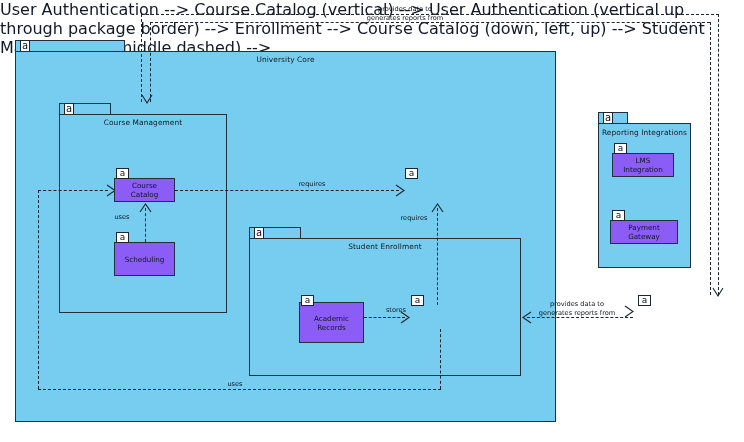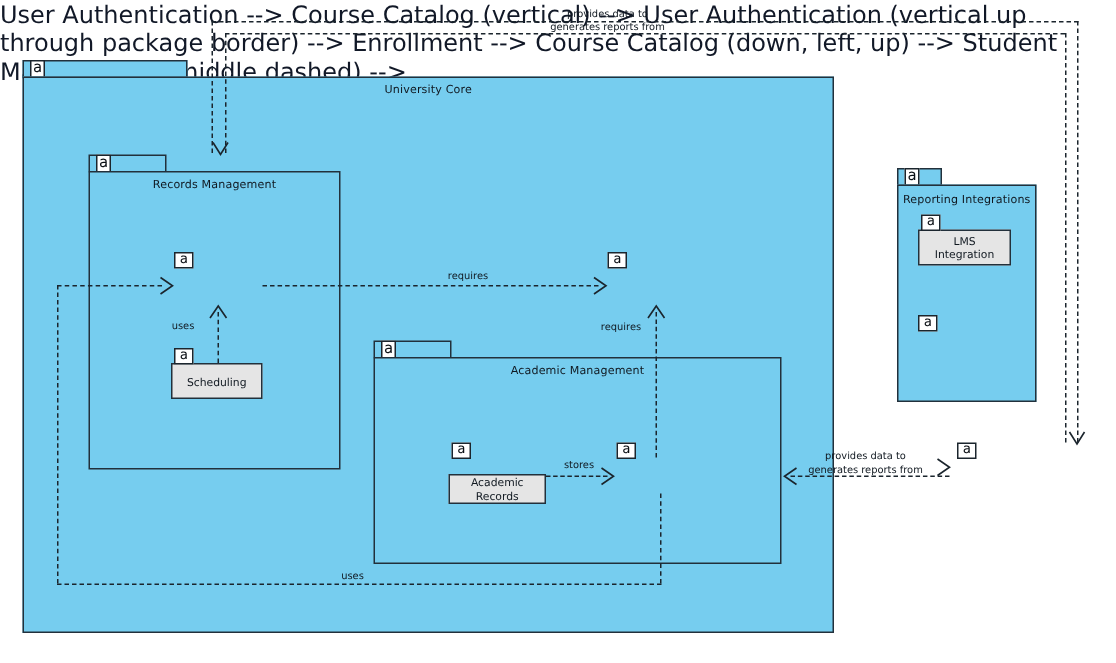--- a/index.html
+++ b/index.html
@@ -17,21 +17,21 @@
            background:#ffffff;border:1.2px solid #1b252d;
            padding:0px 1px;display:inline-block;}
   .pkg-body{position:absolute;box-sizing:border-box;
            background:#76CDEF;border:1.3px solid #22303b;}
   .pkg-title{position:absolute;left:0;right:0;text-align:center;
            font-size:7.4px;letter-spacing:.1px;color:#101820;
            white-space:nowrap;}
 
   
   .comp{position:absolute;box-sizing:border-box;
-        background:#e5e5e5;border:1.3px solid #22303b;
+        background:#8b5cf6;border:1.3px solid #22303b;
         display:flex;align-items:center;justify-content:center;
         text-align:center;font-size:7.2px;line-height:9px;color:#101820;
         padding:0 20px;}
   .comp-tab{position:absolute;box-sizing:border-box;
         background:#ffffff;border:1.2px solid #1b252d;
         width:13px;height:11px;display:flex;align-items:center;
         justify-content:center;
         font-family:"DejaVu Sans Mono","Liberation Mono",monospace;
         font-size:9px;line-height:9px;color:#0b1015;z-index:6;}
 
@@ -85,30 +85,30 @@
     <div class="pkg-body" style="left:15px;top:51px;width:541px;height:371px;"></div>
     <div class="pkg-title" style="left:15px;top:55px;width:541px;">University Core</div>
   </div>
 
   
   <div class="pkg">
     <div class="pkg-tab" style="left:59px;top:103px;width:52px;height:12px;">
       <span class="glyph">a</span>
     </div>
     <div class="pkg-body" style="left:59px;top:114px;width:168px;height:199px;"></div>
-    <div class="pkg-title" style="left:59px;top:118px;width:168px;">Records Management</div>
+    <div class="pkg-title" style="left:59px;top:118px;width:168px;">Course Management</div>
   </div>
 
   
   <div class="pkg">
     <div class="pkg-tab" style="left:249px;top:227px;width:52px;height:12px;">
       <span class="glyph">a</span>
     </div>
     <div class="pkg-body" style="left:249px;top:238px;width:272px;height:138px;"></div>
-    <div class="pkg-title" style="left:249px;top:242px;width:272px;">Academic Management</div>
+    <div class="pkg-title" style="left:249px;top:242px;width:272px;">Student Enrollment</div>
   </div>
 
   
   <div class="pkg">
     <div class="pkg-tab" style="left:598px;top:112px;width:30px;height:12px;">
       <span class="glyph">a</span>
     </div>
     <div class="pkg-body" style="left:598px;top:123px;width:93px;height:145px;"></div>
     <div class="pkg-title" style="left:598px;top:128px;width:93px;">Reporting Integrations</div>
   </div>
@@ -142,21 +142,21 @@
   </div>
   <div class="edge-label" style="left:393px;top:214px;width:42px;">requires</div>
 
    Enrollment --&gt;
   <div class="h-dash" style="left:364px;top:317px;width:41px;"></div>
   <div class="arrow" style="left:400px;top:311px;">
     <svg width="12" height="13" viewBox="0 0 12 13">
       <path d="M1 1 L9 6.5 L1 12" fill="none" stroke="#1b252d" stroke-width="1.1"></path>
     </svg>
   </div>
-  <div class="edge-label" style="left:366px;top:306px;width:40px;">stores</div>
+  <div class="edge-label" style="left:366px;top:306px;width:40px;text-align:right;">stores</div>
 
    Course Catalog (down, left, up) --&gt;
   <div class="v-dash" style="left:440px;top:329px;height:60px;"></div>
   <div class="h-dash" style="left:38px;top:389px;width:403px;"></div>
   <div class="v-dash" style="left:38px;top:190px;height:199px;"></div>
   <div class="arrow" style="left:106px;top:184px;">
     <svg width="12" height="13" viewBox="0 0 12 13">
       <path d="M1 1 L9 6.5 L1 12" fill="none" stroke="#1b252d" stroke-width="1.1"></path>
     </svg>
   </div>
@@ -177,52 +177,54 @@
   </div>
   <div class="edge-label" style="left:527px;top:300px;width:100px;">provides data to</div>
   <div class="edge-label" style="left:522px;top:309px;width:110px;">generates reports from</div>
 
   
 
   
   <div class="comp-tab" style="left:116px;top:168px;">
       <span>a</span>
     </div>
+  <div class="comp" style="left:114px;top:178px;width:61px;height:24px;">Course Catalog</div>
 
   
   <div class="comp-tab" style="left:116px;top:232px;">
       <span>a</span>
     </div>
-  <div class="comp" style="left:114px;top:242px;width:61px;height:24px;">Scheduling</div>
+  <div class="comp" style="left:114px;top:242px;width:61px;height:34px;">Scheduling</div>
 
   
   <div class="comp-tab" style="left:405px;top:168px;">
       <span>a</span>
     </div>
 
   
   <div class="comp-tab" style="left:301px;top:295px;">
       <span>a</span>
     </div>
-  <div class="comp" style="left:299px;top:316px;width:65px;height:20px;">Academic Records</div>
+  <div class="comp" style="left:299px;top:302px;width:65px;height:41px;">Academic Records</div>
 
   
   <div class="comp-tab" style="left:411px;top:295px;">
       <span>a</span>
     </div>
 
   
   <div class="comp-tab" style="left:614px;top:143px;">
       <span>a</span>
     </div>
   <div class="comp" style="left:612px;top:153px;width:62px;height:24px;">LMS Integration</div>
 
   
   <div class="comp-tab" style="left:612px;top:210px;">
       <span>a</span>
     </div>
+  <div class="comp" style="left:610px;top:220px;width:68px;height:24px;">Payment Gateway</div>
 
   
   <div class="comp-tab" style="left:638px;top:295px;">
       <span>a</span>
     </div>
 
 </div>
 
 </body></html>

